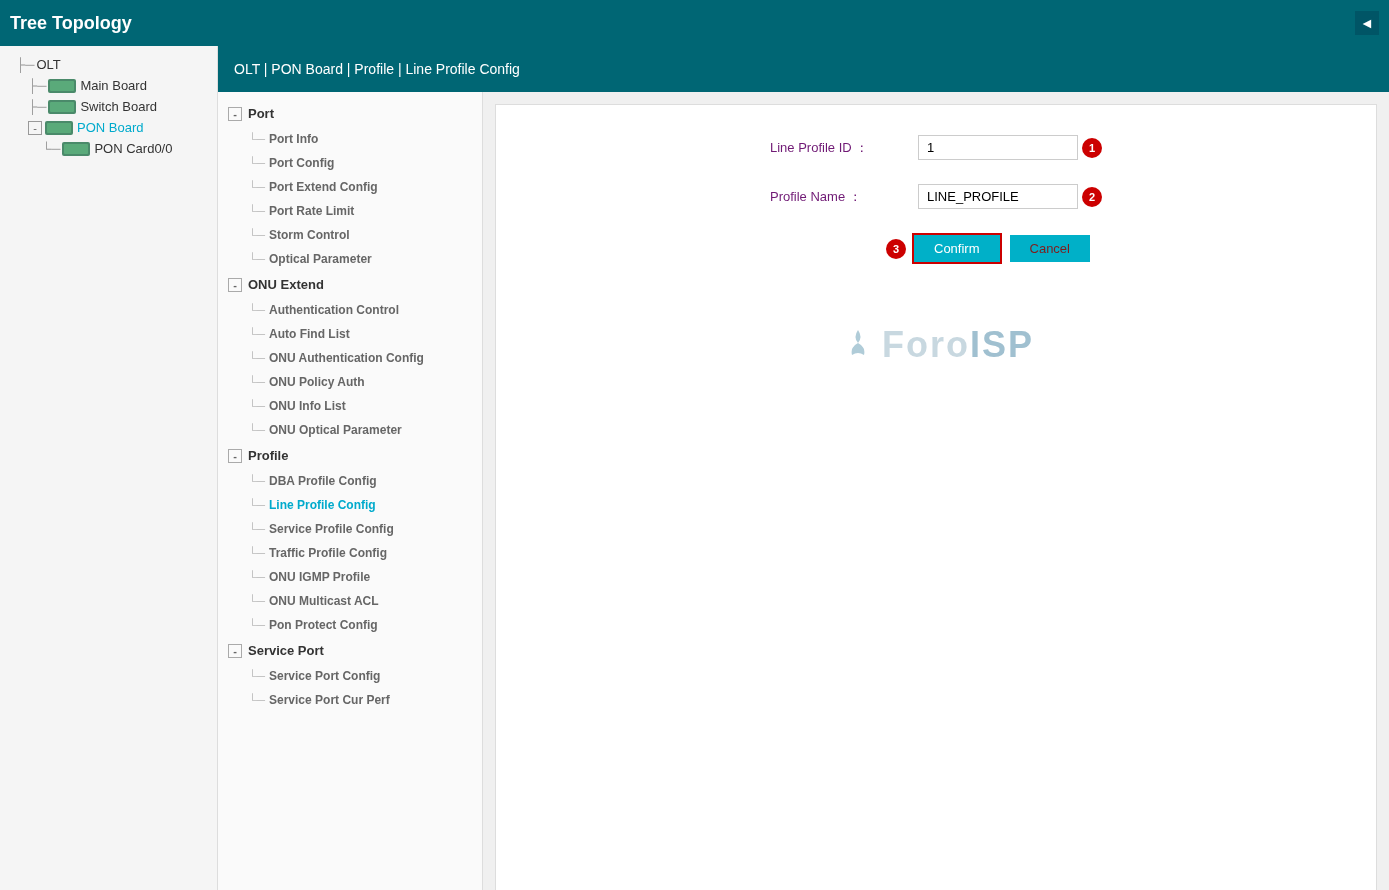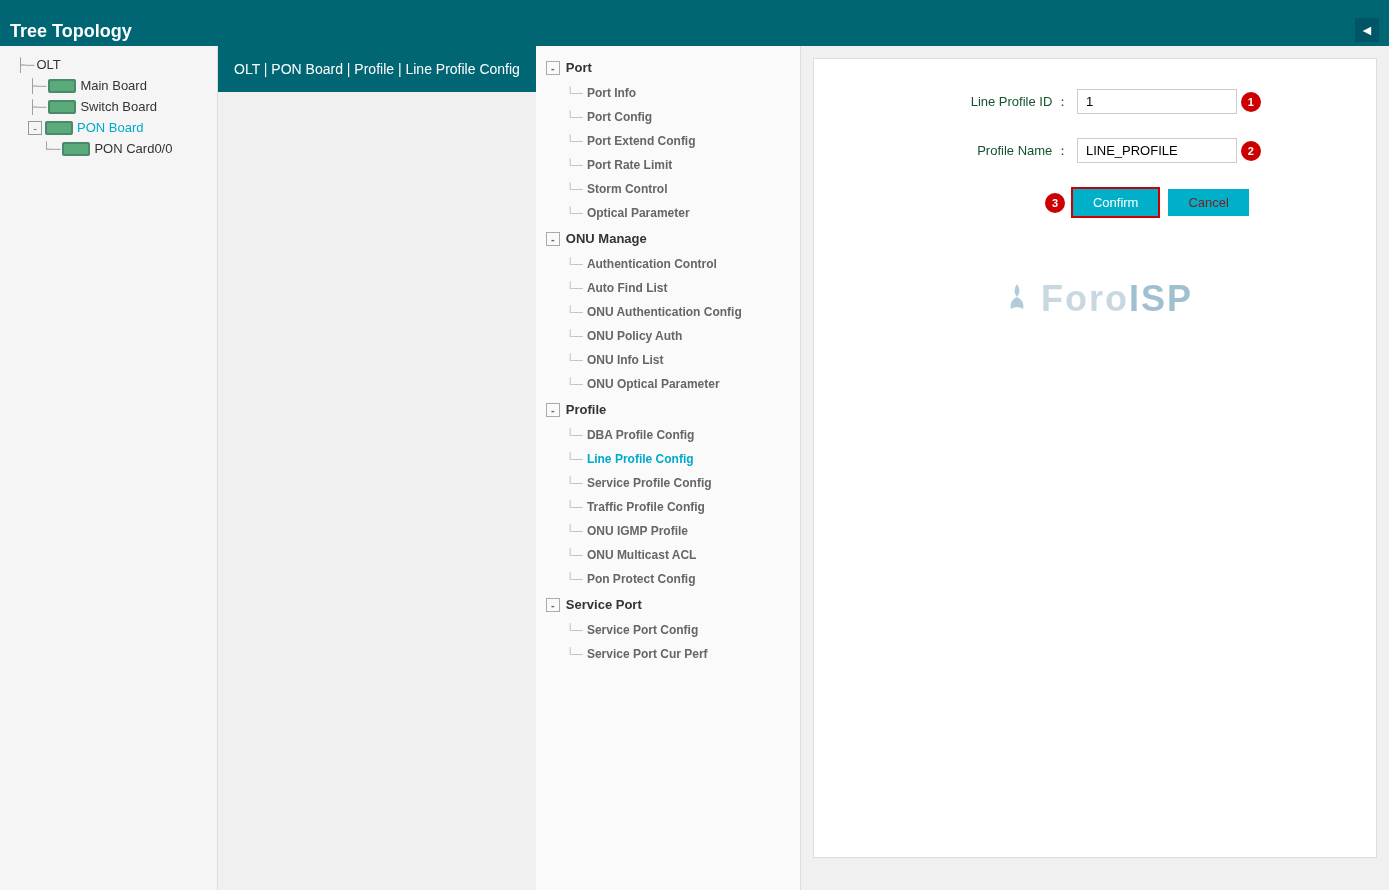--- a/index.html
+++ b/index.html
@@ -3,21 +3,21 @@
   <meta charset="utf-8">
   <style>
     * { margin: 0; padding: 0; box-sizing: border-box; }
     body { font-family: Arial, sans-serif; font-size: 13px; background: #f0f0f0; width: 1389px; height: 890px; overflow: hidden; }
 
     
     .header {
       background: #006674;
       color: white;
       display: flex;
-      align-items: flex-end;
+      align-items: center;
       height: 46px;
       padding: 4px 10px;
     }
     .header-title {
       font-size: 18px;
       font-weight: bold;
       flex: 1;
     }
     .header-collapse-btn {
       background: #005566;
@@ -123,21 +123,21 @@
     .nav-item.active { color: #00aacc; }
     .nav-item .dashes {
       color: #bbb;
       margin-right: 4px;
     }
 
     
     .main-content {
       flex: 1;
       display: flex;
-      flex-direction: row;
+      flex-direction: column;
     }
     .breadcrumb-bar {
       background: #006674;
       color: white;
       padding: 0 16px;
       height: 46px;
       display: flex;
       align-items: center;
       font-size: 14px;
     }
@@ -153,22 +153,21 @@
       min-height: 800px;
       padding: 30px 20px;
     }
     .form-row {
       display: flex;
       align-items: center;
       margin-bottom: 24px;
       justify-content: center;
     }
     .form-label {
-      text-align: right;
-      color: #14532d;
+      color: #701a75;
       font-size: 13px;
       min-width: 140px;
       margin-right: 8px;
     }
     .form-input {
       border: 1px solid #ccc;
       padding: 4px 8px;
       font-size: 13px;
       width: 160px;
       outline: none;
@@ -279,21 +278,21 @@
         </div>
         <div class="nav-item"><span class="dashes">└─</span><span>Port Info</span></div>
         <div class="nav-item"><span class="dashes">└─</span><span>Port Config</span></div>
         <div class="nav-item"><span class="dashes">└─</span><span>Port Extend Config</span></div>
         <div class="nav-item"><span class="dashes">└─</span><span>Port Rate Limit</span></div>
         <div class="nav-item"><span class="dashes">└─</span><span>Storm Control</span></div>
         <div class="nav-item"><span class="dashes">└─</span><span>Optical Parameter</span></div>
 
         <div class="nav-section-header">
           <span class="expand-box">-</span>
-          <span>ONU Manage</span>
+          <span>ONU Extend</span>
         </div>
         <div class="nav-item"><span class="dashes">└─</span><span>Authentication Control</span></div>
         <div class="nav-item"><span class="dashes">└─</span><span>Auto Find List</span></div>
         <div class="nav-item"><span class="dashes">└─</span><span>ONU Authentication Config</span></div>
         <div class="nav-item"><span class="dashes">└─</span><span>ONU Policy Auth</span></div>
         <div class="nav-item"><span class="dashes">└─</span><span>ONU Info List</span></div>
         <div class="nav-item"><span class="dashes">└─</span><span>ONU Optical Parameter</span></div>
 
         <div class="nav-section-header">
           <span class="expand-box">-</span>

